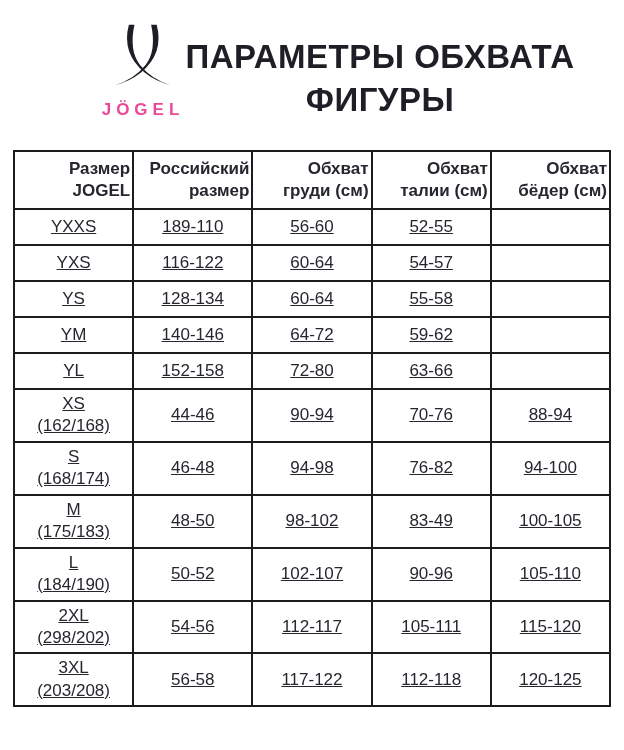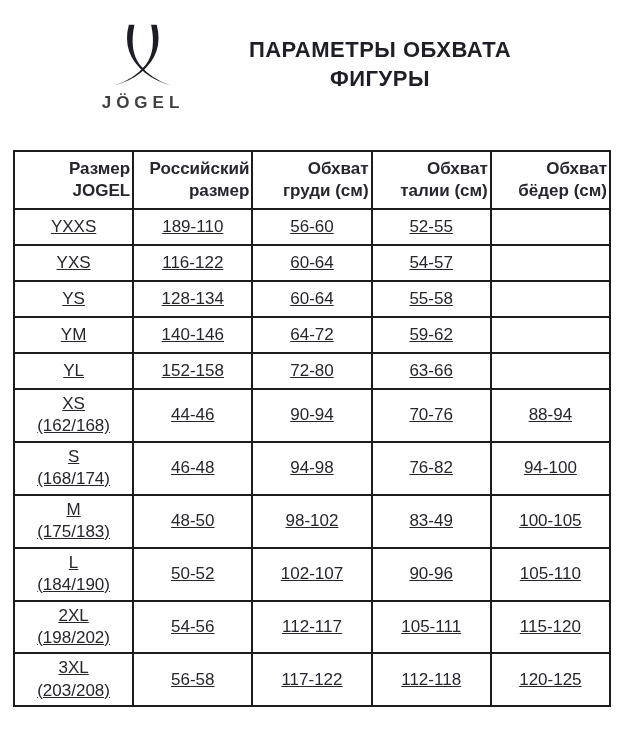--- a/index.html
+++ b/index.html
@@ -13,25 +13,25 @@
   }
   
   .header{position:relative;height:150px;}
   .logo{
     position:absolute;left:86px;top:24px;width:114px;
     text-align:center;color:#1d1d26;
   }
   .logo svg{height:64px;display:block;margin:0 auto;}
   .logo-text{
     font-size:17px;font-weight:bold;letter-spacing:5px;
-    margin-top:5px;color:#404040;
+    margin-top:12px;color:#ec4899;
   }
   .title{
     position:absolute;left:158px;top:36px;width:444px;
-    text-align:center;font-weight:bold;font-size:22px;
+    text-align:center;font-weight:bold;font-size:33px;
     line-height:1.3;color:#1e1e26;letter-spacing:0.5px;
   }
   .title span{display:block;}
   
   table.size-table{
     border-collapse:collapse;
     table-layout:fixed;
     width:598px;
     margin:0 auto;
     background:#ffffff;
@@ -157,21 +157,21 @@
         <tr>
           <td>L
 (184/190)</td>
           <td>50-52</td>
           <td>102-107</td>
           <td>90-96</td>
           <td>105-110</td>
         </tr>
         <tr>
           <td>2XL
-(198/202)</td>
+(298/202)</td>
           <td>54-56</td>
           <td>112-117</td>
           <td>105-111</td>
           <td>115-120</td>
         </tr>
         <tr>
           <td>3XL
 (203/208)</td>
           <td>56-58</td>
           <td>117-122</td>

